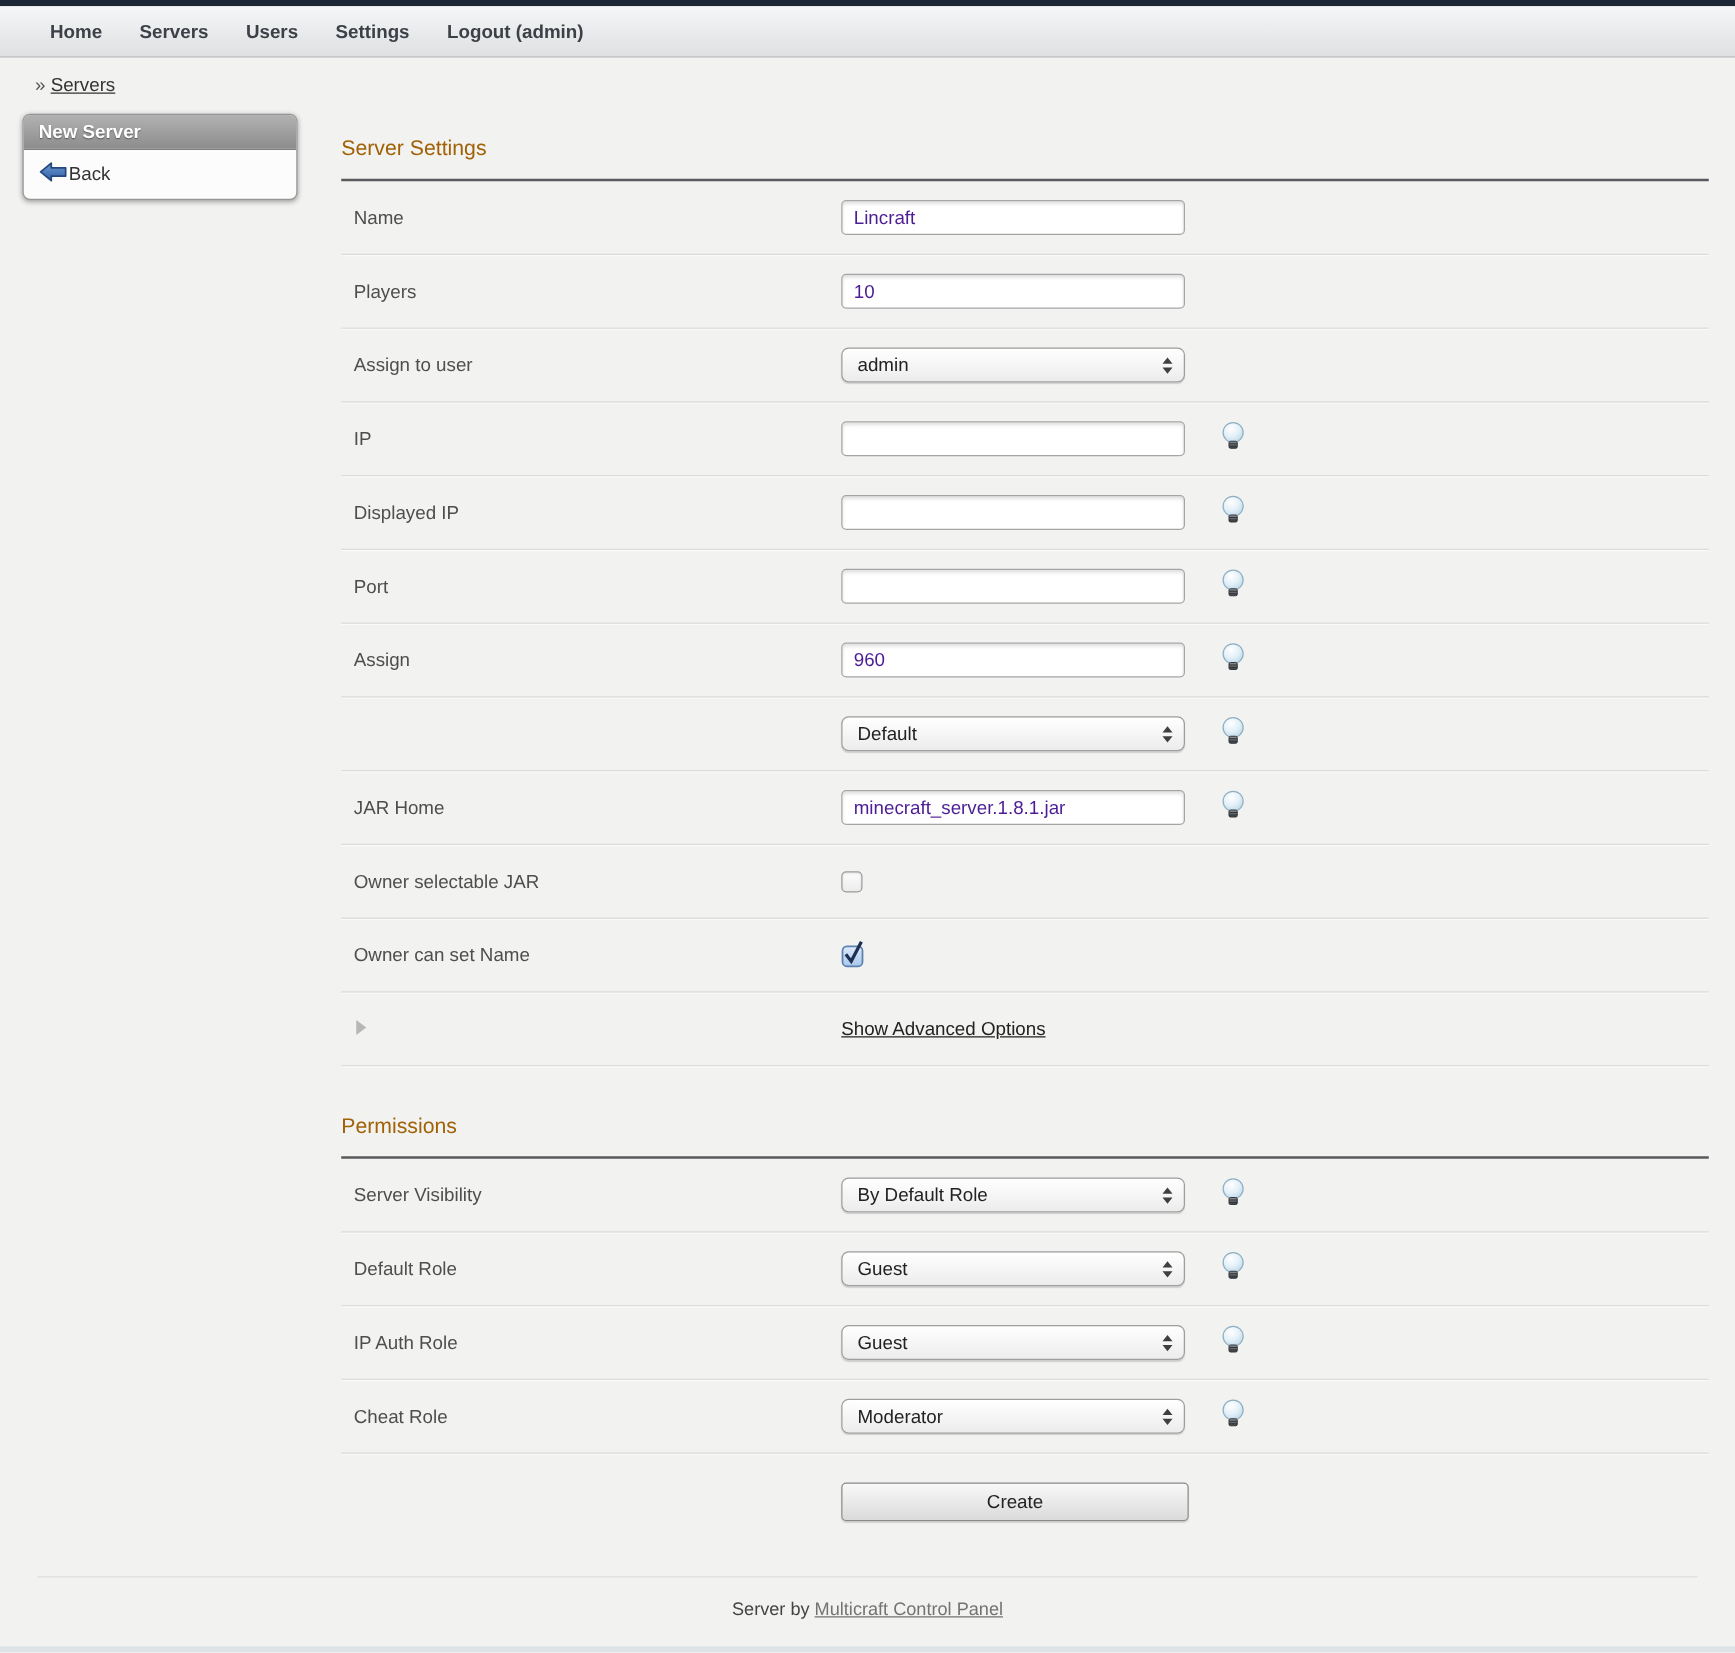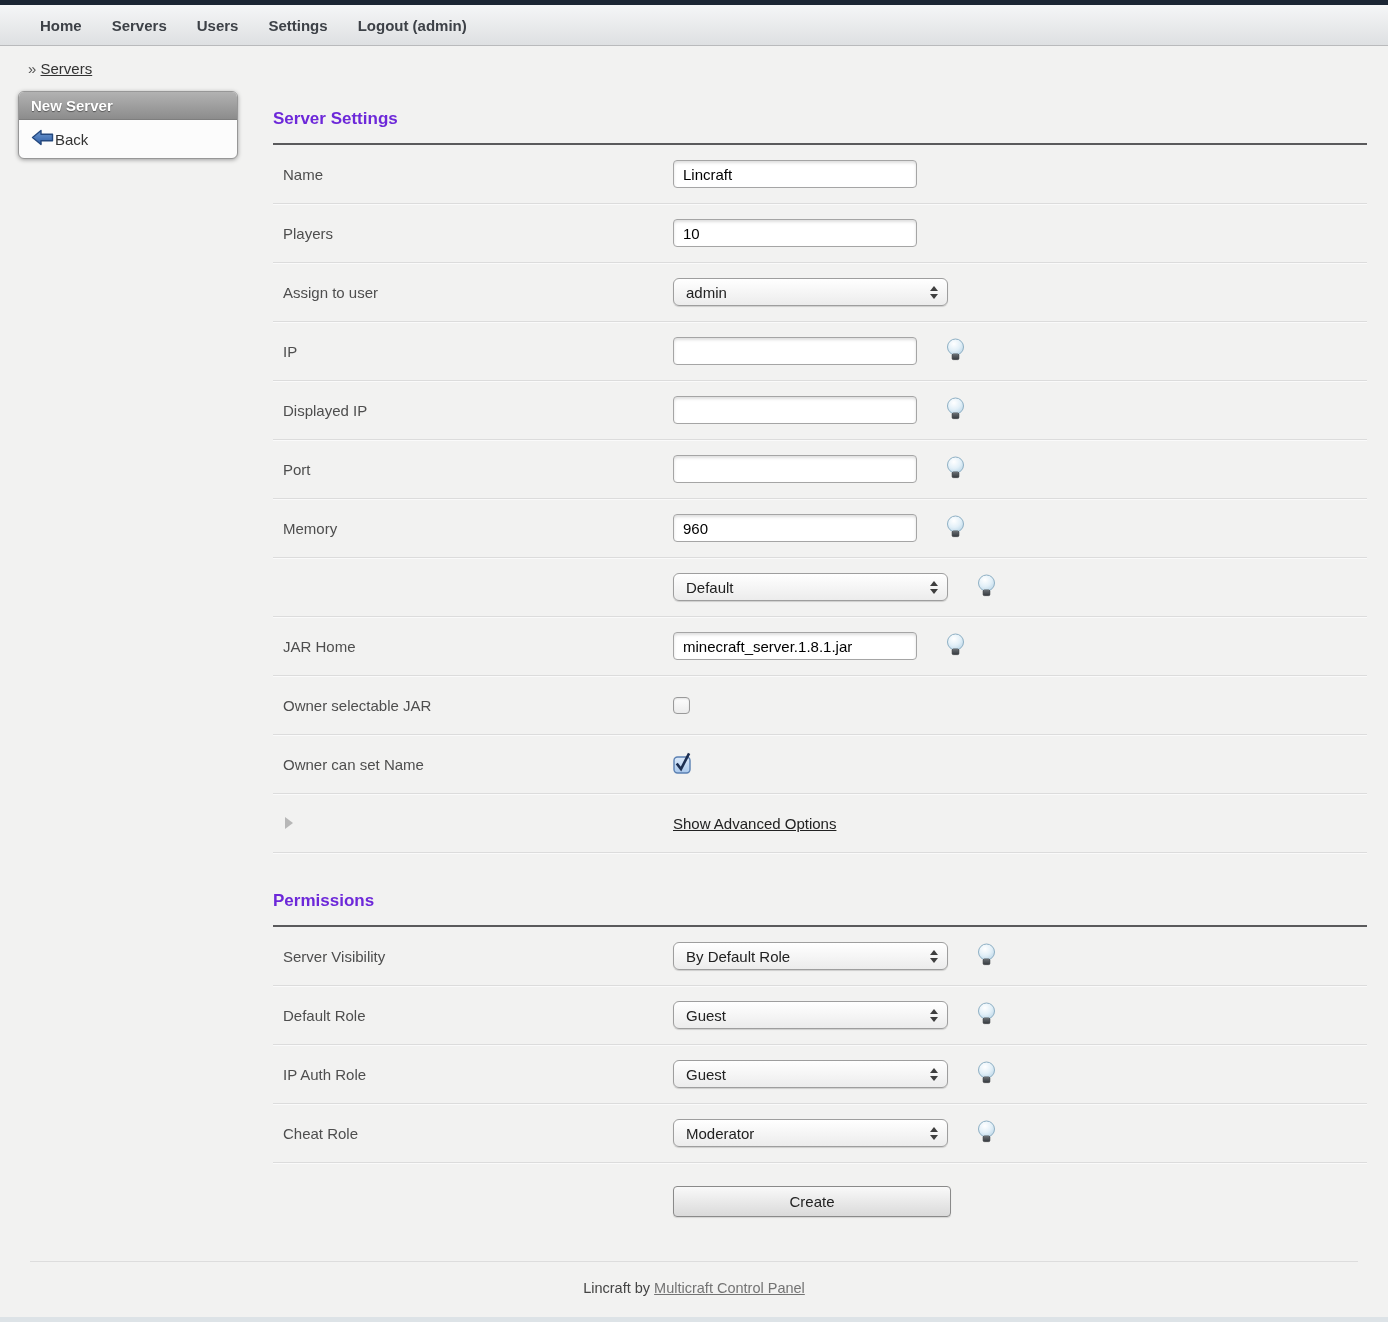--- a/index.html
+++ b/index.html
@@ -42,39 +42,39 @@
     color: #fff; font-size: 15px; font-weight: bold;
     text-shadow: 0 1px 1px rgba(0,0,0,.45);
     display: flex; align-items: center; padding-left: 12px;
   }
   .sidebar-item {
     display: flex; align-items: center; gap: 1px;
     padding: 9px 12px; font-size: 15px; color: #333; cursor: pointer;
   }
   
   .main { flex: 1; margin: 0 21px 0 35px; padding-top: 32px; }
-  .section-title { font-size: 17px; color: #6d28d9; font-weight: bold; }
+  .section-title { font-size: 17px; color: #a16207; font-weight: normal; }
   .section-rule { border: 0; border-top: 2px solid #5a5a5c; margin-top: 14px; }
   .section-gap { padding-top: 38px; }
   .form-row {
     display: flex; align-items: center;
     min-height: 59px;
     border-bottom: 1px solid #dcdcdc;
     box-shadow: 0 1px 0 #fafafa;
   }
   .row-label { width: 400px; flex: none; font-size: 15px; color: #4e4e4e; padding-left: 10px; }
   .row-control { display: flex; align-items: center; gap: 28px; }
   
   .text-input {
-    width: 244px; height: 28px;
+    width: 275px; height: 28px;
     border: 1px solid #a5a5a5; border-radius: 4px;
     background: #fff;
     box-shadow: inset 0 2px 3px rgba(0,0,0,.13);
     font-family: "Liberation Sans", sans-serif;
-    font-size: 15px; color: #000000; padding: 0 9px;
+    font-size: 15px; color: #4c1d95; padding: 0 9px;
   }
   
   .select {
     width: 275px; height: 28px;
     border: 1px solid #9e9e9e; border-radius: 6px;
     background: linear-gradient(#ffffff, #ececec);
     box-shadow: 0 1px 1px rgba(0,0,0,.15);
     display: flex; align-items: center;
     padding: 0 9px 0 12px; font-size: 15px; color: #222;
     cursor: pointer;
@@ -246,21 +246,21 @@
             <circle cx="10.5" cy="9" r="8" fill="url(#bulbGlass)" stroke="#8fb0c4" stroke-width="1"></circle>
             <rect x="7.2" y="16" width="6.6" height="5.6" rx="1.2" fill="url(#bulbBase)" stroke="#33373b" stroke-width="0.8"></rect>
             <line x1="7.4" y1="18" x2="13.6" y2="18" stroke="#2f3337" stroke-width="0.8"></line>
             <line x1="7.4" y1="20" x2="13.6" y2="20" stroke="#2f3337" stroke-width="0.8"></line>
           </svg>
         </span>
       </div>
     </div>
 
     <div class="form-row">
-      <div class="row-label">Memory</div>
+      <div class="row-label">Assign</div>
       <div class="row-control">
         <input class="text-input" type="text" value="960" style="">
         <span>
           <svg width="21" height="23" viewBox="0 0 21 23">
             <circle cx="10.5" cy="9" r="8" fill="url(#bulbGlass)" stroke="#8fb0c4" stroke-width="1"></circle>
             <rect x="7.2" y="16" width="6.6" height="5.6" rx="1.2" fill="url(#bulbBase)" stroke="#33373b" stroke-width="0.8"></rect>
             <line x1="7.4" y1="18" x2="13.6" y2="18" stroke="#2f3337" stroke-width="0.8"></line>
             <line x1="7.4" y1="20" x2="13.6" y2="20" stroke="#2f3337" stroke-width="0.8"></line>
           </svg>
         </span>
@@ -421,17 +421,17 @@
 
     <div class="create-row">
       <button class="create-btn">Create</button>
     </div>
 
   </div>
 </div>
 
 <hr class="footer-rule">
 <div class="footer">
-  <span>Lincraft by</span>
+  <span>Server by</span>
   <a>Multicraft Control Panel</a>
 </div>
 
 <div class="bottom-strip"></div>
 
 </body></html>

